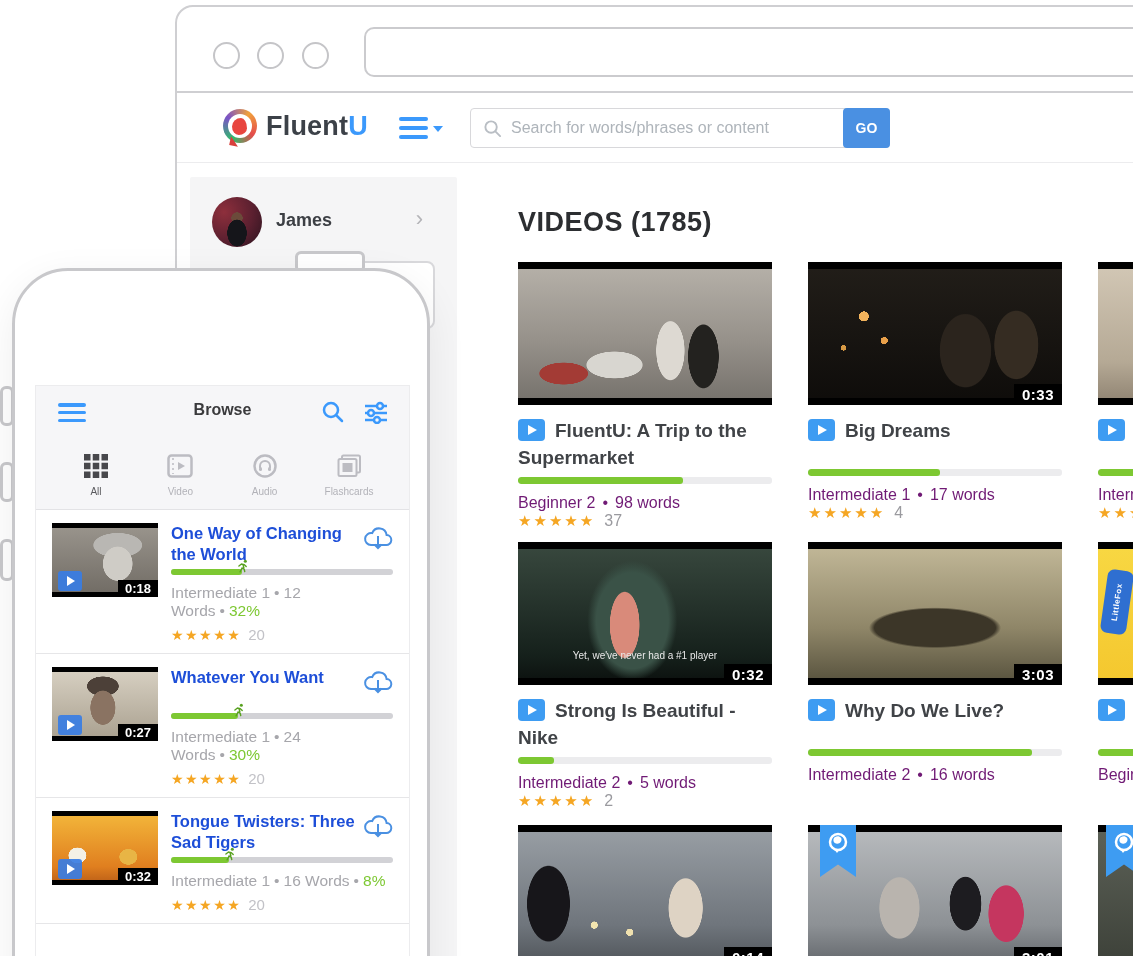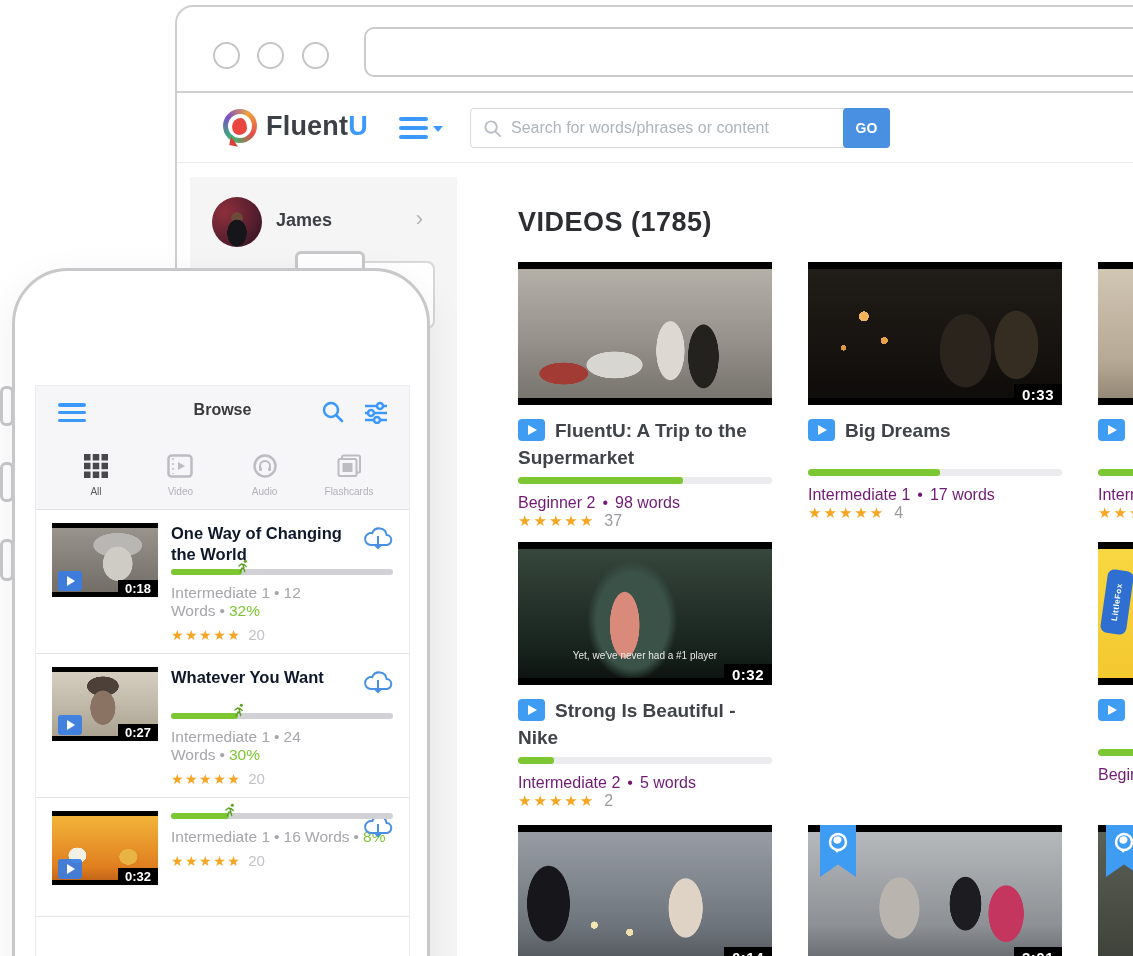--- a/index.html
+++ b/index.html
@@ -150,21 +150,21 @@
   .ficon.active .lbl{color:#5a5a5e;}
 
   .plist .prow{position:relative;padding:13px 16px 10px;border-bottom:1px solid #e6e6e8;display:flex;min-height:119px;}
   .pthumb{position:relative;width:106px;height:74px;flex:0 0 106px;overflow:hidden;background:#777;}
   .pthumb .lbox{background:linear-gradient(#000 0 7%,rgba(0,0,0,0) 7% 93%,#000 93%);}
   .pplay{position:absolute;left:6px;bottom:6px;width:24px;height:20px;background:rgba(56,125,228,.92);border-radius:3px;}
   .pplay::after{content:"";position:absolute;left:9px;top:5px;width:0;height:0;
     border-top:5px solid transparent;border-bottom:5px solid transparent;border-left:8px solid #fff;}
   .pdur{position:absolute;right:0;bottom:0;background:#000;color:#fff;font-size:13px;font-weight:700;padding:1px 7px;}
   .pbody{flex:1;margin-left:13px;position:relative;}
-  .pvtitle{font-size:16.5px;line-height:21px;font-weight:700;color:#0f172a;min-height:44px;padding-right:34px;}
+  .pvtitle{font-size:16.5px;line-height:21px;font-weight:700;color:#1d4ed8;min-height:44px;padding-right:34px;}
   .cloud{position:absolute;right:0;top:2px;}
   .ptrack{position:relative;height:6px;border-radius:3px;background:#d2d2d6;margin-top:2px;}
   .ptrack .pfill{height:100%;border-radius:3px;background:#7dc832;}
   .runner{position:absolute;top:-10px;margin-left:-6px;}
   .pmeta{margin-top:9px;font-size:15.5px;color:#a6a6ab;}
   .pmeta .dot{margin:0 4px;}
   .pmeta .pct{color:#7dc832;font-weight:400;}
   .pstars{margin-top:6px;font-size:14px;color:#f5a623;letter-spacing:1.5px;}
   .pstars .cnt{font-size:15px;color:#c2c2c7;letter-spacing:0;margin-left:7px;}
 
@@ -264,20 +264,31 @@
           <span class="dur">0:32</span>
         </div>
       <div class="trow"><span class="playb"></span><span>Strong Is Beautiful - Nike</span></div>
       <div class="pbar">
           <div class="pfill" style="width: 14%;"></div>
         </div>
       <div class="meta"><span>Intermediate 2</span><span class="dot">•</span><span>5 words</span></div>
       <div class="stars"><span>★★★★★</span><span class="cnt">2</span></div>
     </div>
 
+    <div class="card" style="left:631px;top:535px;">
+      <div class="thumb t-live">
+          <span class="lbox"></span>
+          <span class="dur">3:03</span>
+        </div>
+      <div class="trow"><span class="playb"></span><span>Why Do We Live?</span></div>
+      <div class="pbar">
+          <div class="pfill" style="width: 88%;"></div>
+        </div>
+      <div class="meta"><span>Intermediate 2</span><span class="dot">•</span><span>16 words</span></div>
+    </div>
 
     <div class="card" style="left:341px;top:818px;">
       <div class="thumb t-office1">
           <span class="lbox"></span>
           <span class="dur">0:14</span>
         </div>
     </div>
 
     <div class="card" style="left:631px;top:818px;">
       <div class="thumb t-office2">
@@ -469,20 +480,21 @@
           </div>
         </div>
 
         <div class="prow">
           <div class="pthumb pt-3">
               <span class="lbox"></span>
               <span class="pplay"></span>
               <span class="pdur">0:32</span>
             </div>
           <div class="pbody">
+            <div class="pvtitle">Tongue Twisters: Three Sad Tigers</div>
             <svg class="cloud" width="30" height="26" viewBox="0 0 30 26">
                 <path d="M8 20a6 6 0 1 1 1.2-11.9A7.5 7.5 0 0 1 23.6 10 5 5 0 0 1 23 20H8z" fill="none" stroke="#4a90e2" stroke-width="2"></path>
                 <line x1="15" y1="11" x2="15" y2="23" stroke="#4a90e2" stroke-width="2"></line>
                 <path d="M11.5 19.5L15 23l3.5-3.5" fill="none" stroke="#4a90e2" stroke-width="2"></path>
               </svg>
             <div class="ptrack">
                 <div class="pfill" style="width: 26%;"></div>
               <svg class="runner" width="14" height="14" viewBox="0 0 24 24" style="left: 26%;">
                   <circle cx="16" cy="4" r="2.6" fill="#58a11f"></circle>
                   <path d="M7 22l3.5-6.5 3.5 2 1 4M5 12l4.5-3.5 4.5 1 3.5 3.5M12 9.5l1.5 6" fill="none" stroke="#58a11f" stroke-width="2.4" stroke-linecap="round"></path>

